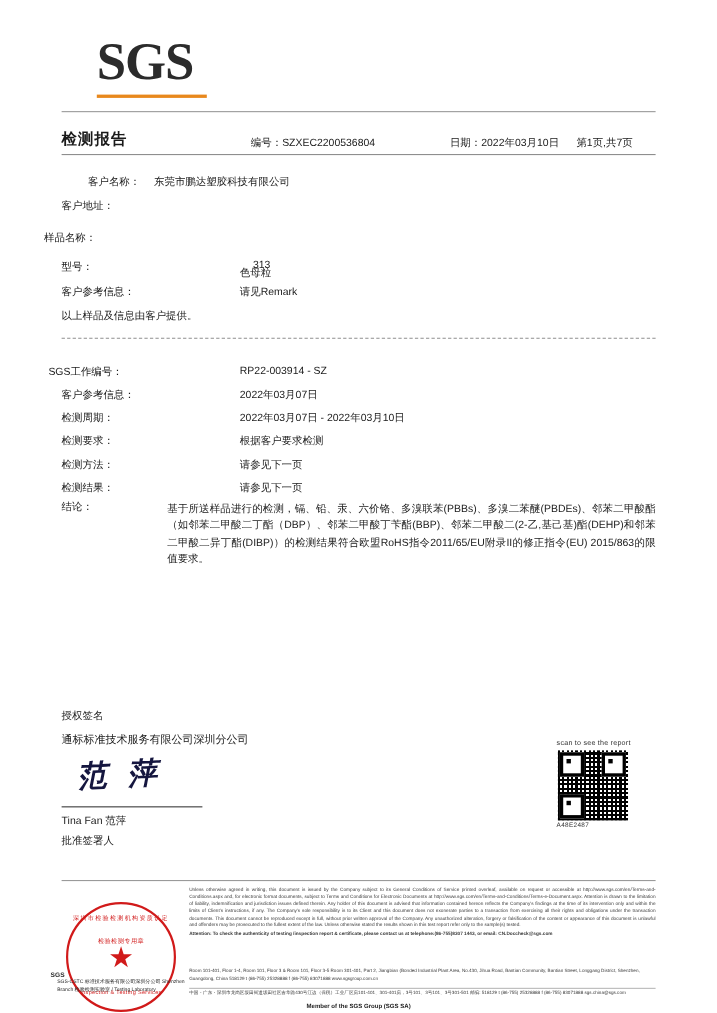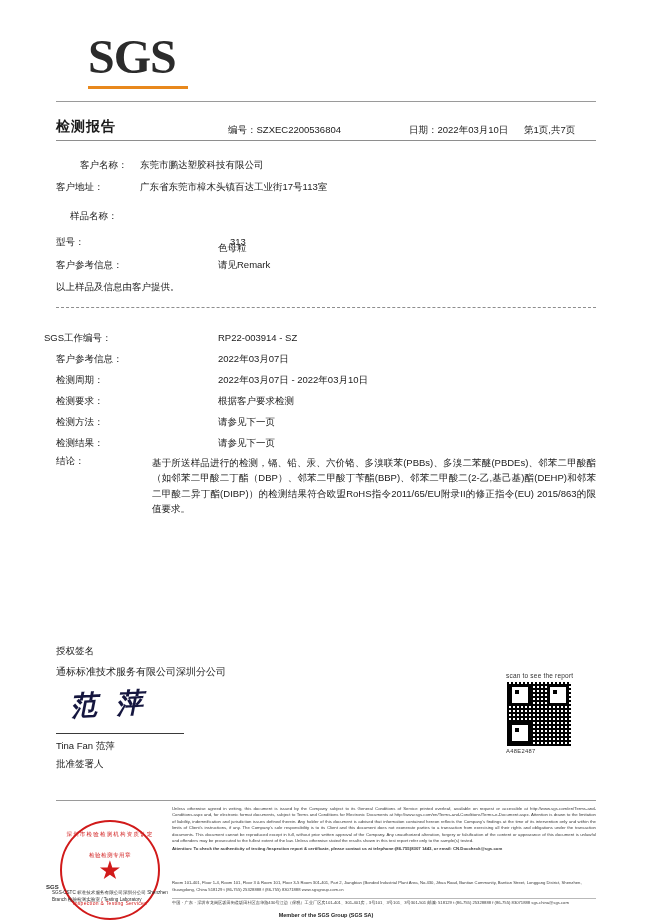--- a/index.html
+++ b/index.html
@@ -365,23 +365,22 @@
     <div class="doc-title">检测报告</div>
     <div class="meta-no">编号：SZXEC2200536804</div>
     <div class="meta-date">日期：2022年03月10日</div>
     <div class="meta-page">第1页,共7页</div>
     <div class="title-rule"></div>
 
     <div class="field-label" style="left:56px; top:159px;margin-left:24px;">客户名称：</div>
     <div class="field-value" style="left:140px; top:159px;">东莞市鹏达塑胶科技有限公司</div>
 
     <div class="field-label" style="left:56px; top:181px;">客户地址：</div>
-    <div class="field-value" style="left:140px; top:181px;">广东省东莞市樟木头镇百达工业街17号113室</div>
-
-    <div class="field-label" style="left:70px; top:210px;">样品名称：</div>
+
+    <div class="field-label" style="left:40px; top:210px;">样品名称：</div>
     <div class="field-value" style="left:218px; top:210px;margin-top:32px;">色母粒</div>
 
     <div class="field-label" style="left:56px; top:236px;">型号：</div>
     <div class="field-value" style="left:230px; top:236px;text-align:right;">313</div>
 
     <div class="field-label" style="left:56px; top:259px;">客户参考信息：</div>
     <div class="field-value" style="left:218px; top:259px;">请见Remark</div>
 
     <div class="note-line" style="top:281px;">以上样品及信息由客户提供。</div>
 

